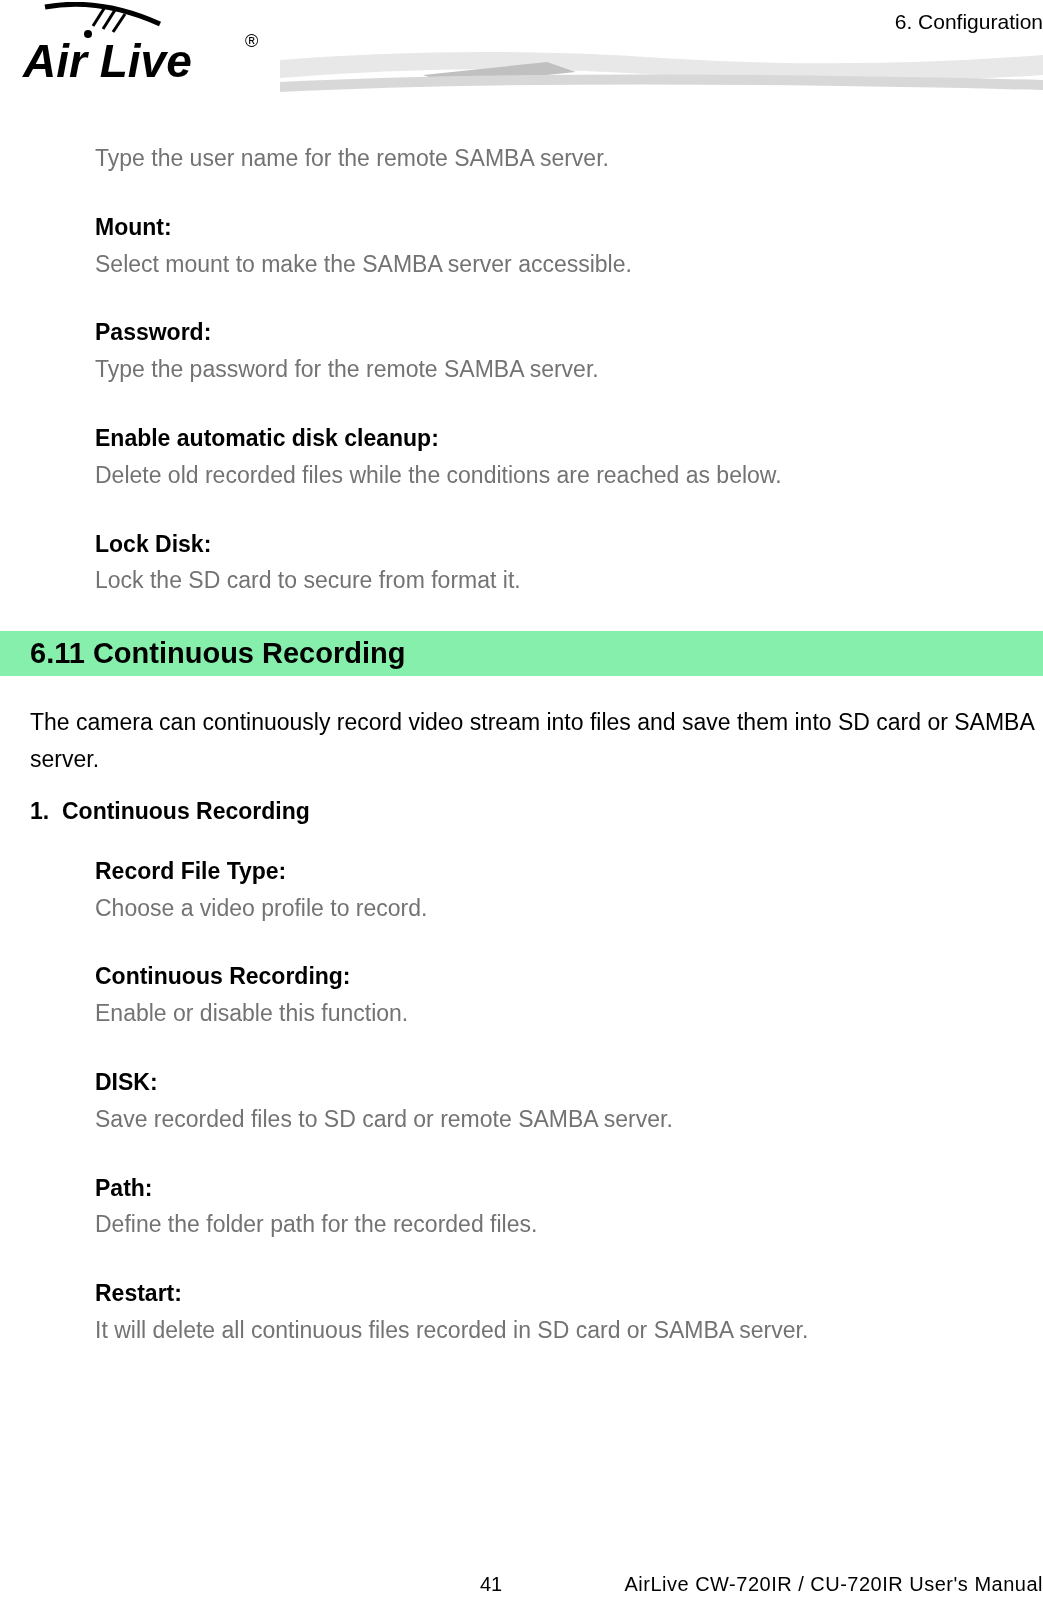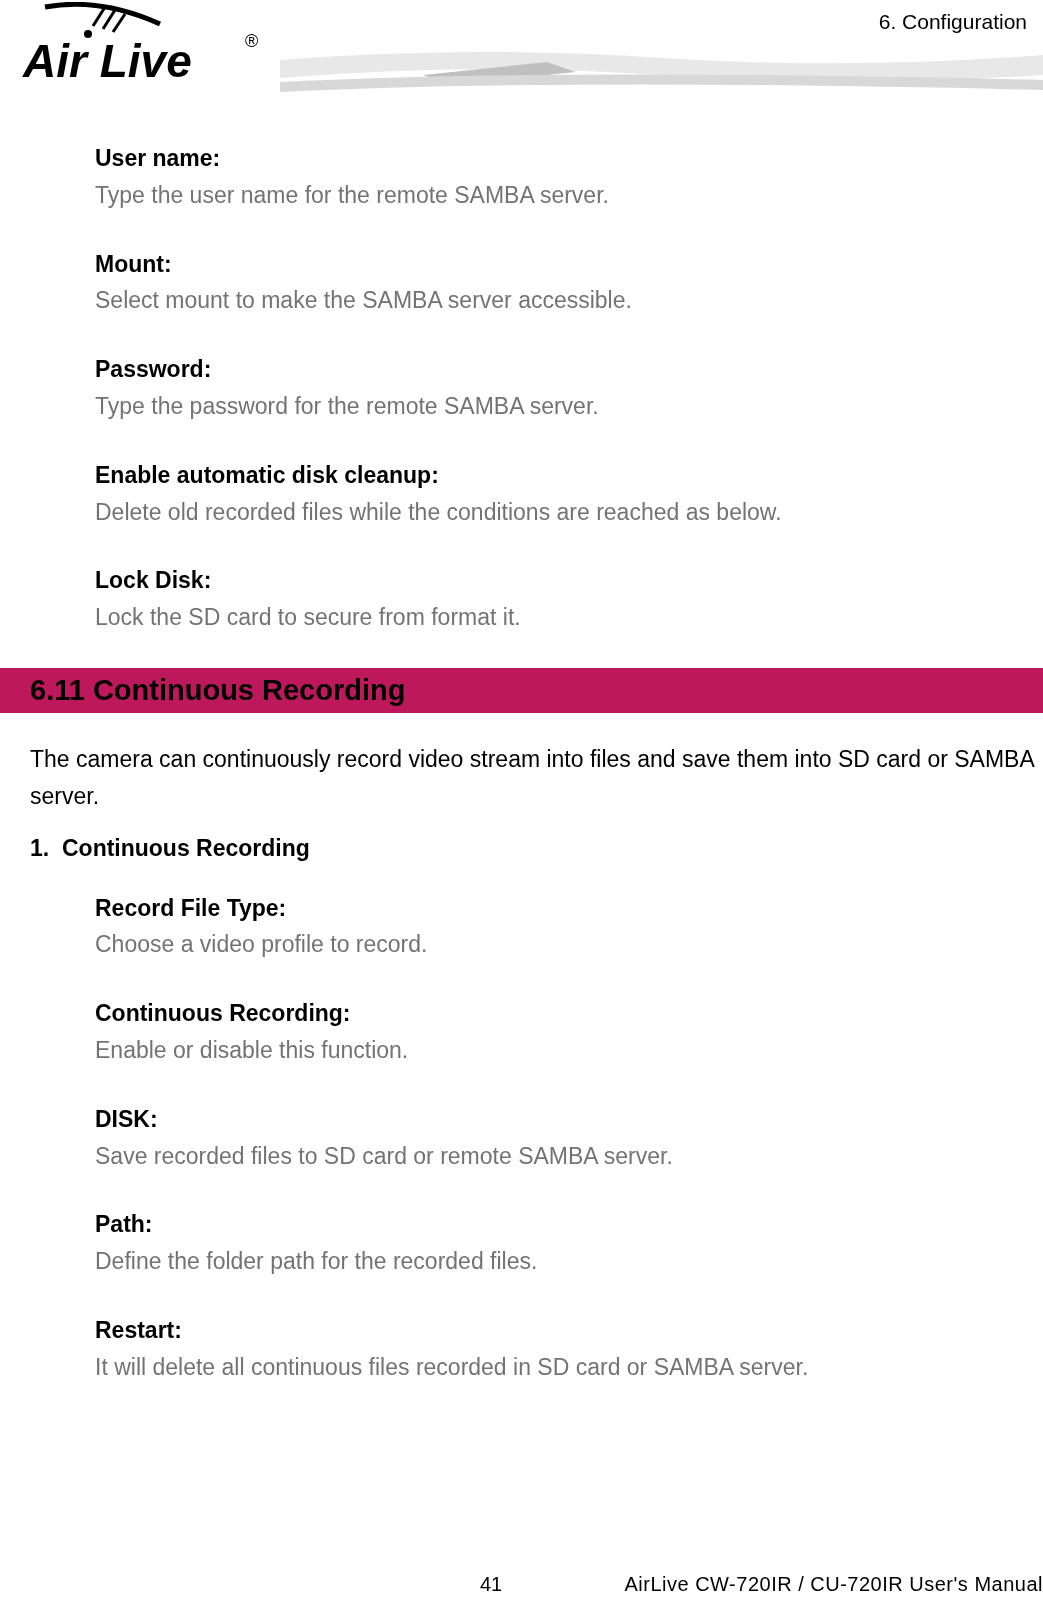--- a/index.html
+++ b/index.html
@@ -22,21 +22,21 @@
     .logo {
       position: absolute;
       top: 2px;
       left: 15px;
       width: 260px;
       height: 100px;
     }
     .header-chapter {
       position: absolute;
       top: 10px;
-      right: 16px;
+      right: 0;
       font-size: 21px;
       color: #000;
     }
     .header-swoosh {
       position: absolute;
       top: 40px;
       left: 280px;
       right: 0;
       height: 60px;
       overflow: hidden;
@@ -54,21 +54,21 @@
       font-size: 23px;
       color: #000;
       line-height: 1.6;
     }
     .def-desc {
       font-size: 23px;
       color: #737373;
       line-height: 1.6;
     }
     .section-heading {
-      background: #be185d;
+      background: #86efac;
       margin: 30px 0 28px 0;
       padding: 6px 30px;
       font-size: 29px;
       font-weight: bold;
       color: #000;
     }
     .section-intro {
       margin: 0 0 20px 30px;
       font-size: 23px;
       line-height: 1.6;
@@ -126,21 +126,20 @@
       <path d="M 0 20 Q 200 5 400 18 Q 600 30 800 15 L 800 35 Q 600 48 400 35 Q 200 22 0 38 Z" fill="#e8e8e8"></path>
       <path d="M 150 35 L 280 22 L 310 32 L 180 45 Z" fill="#c0c0c0"></path>
       <path d="M 0 42 Q 300 28 800 40 L 800 50 Q 300 38 0 52 Z" fill="#d8d8d8"></path>
     </svg>
   </div>
 </div>
 
 <div class="content">
 
   <div class="definition-block">
-    <div class="def-term">User name:</div>
     <div class="def-desc">Type the user name for the remote SAMBA server.</div>
   </div>
 
   <div class="definition-block">
     <div class="def-term">Mount:</div>
     <div class="def-desc">Select mount to make the SAMBA server accessible.</div>
   </div>
 
   <div class="definition-block">
     <div class="def-term">Password:</div>

